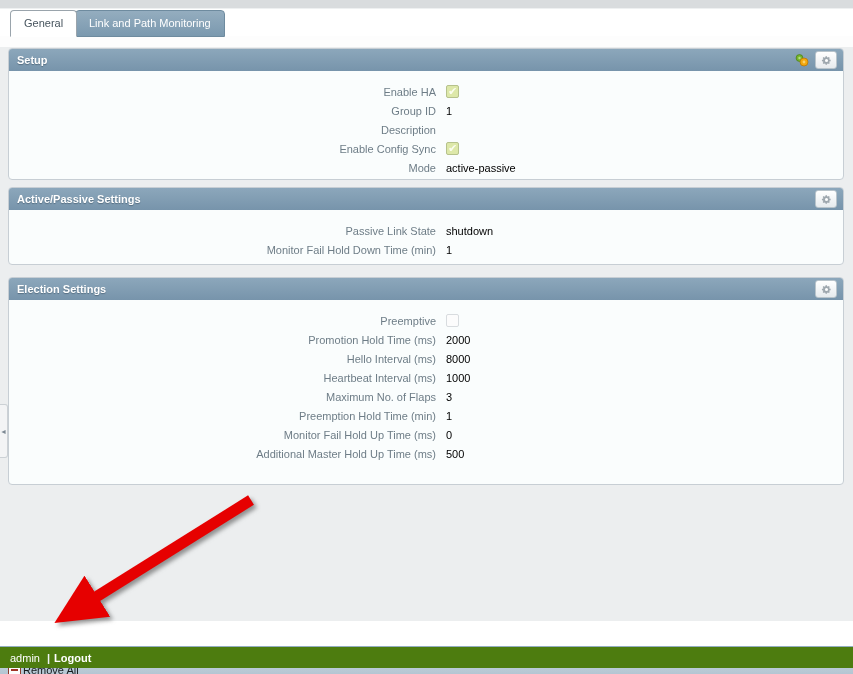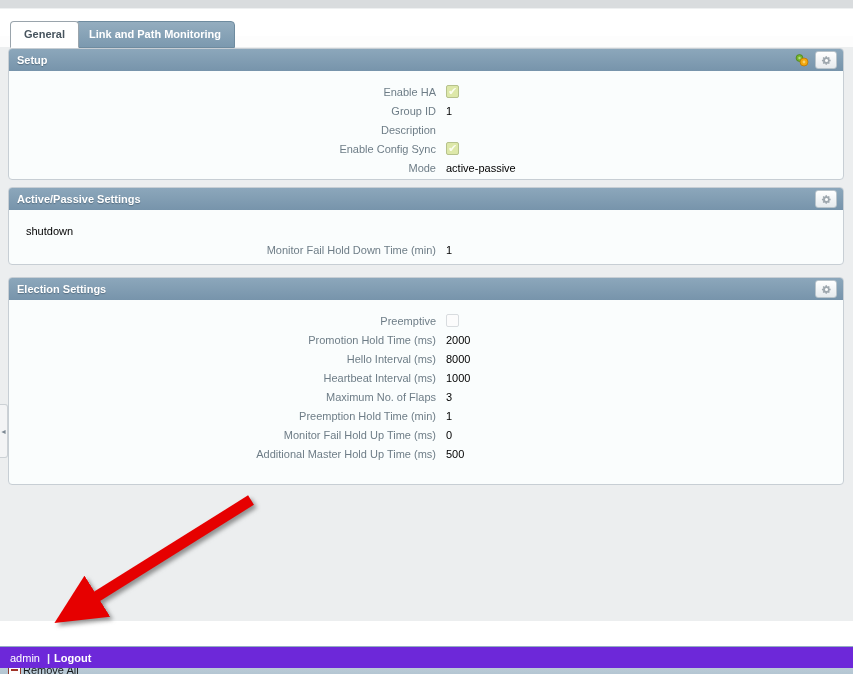--- a/index.html
+++ b/index.html
@@ -1,20 +1,20 @@
 <!DOCTYPE html>
 <html><head>
 <meta charset="utf-8">
 <style>
   html,body{margin:0;padding:0;background:#fff;}
   .screen{position:relative;width:853px;height:674px;overflow:hidden;
     font-family:"Liberation Sans","DejaVu Sans",sans-serif;font-size:11px;background:#fff;}
   .top-strip{position:absolute;left:0;top:0;width:853px;height:8px;background:#d9dcde;border-bottom:1px solid #eef0f1;}
   .tab-row{position:absolute;left:0;top:9px;width:853px;height:27px;background:#fff;}
-  .tab{position:absolute;top:12px;height:25px;line-height:25px;padding:0 13px;font-weight:bold;
+  .tab{position:absolute;top:1px;height:25px;line-height:25px;padding:0 13px;font-weight:normal;
     border-radius:4px 4px 0 0;cursor:pointer;white-space:nowrap;}
   .tab.active{background:#fff;border:1px solid #9aa4ac;border-bottom:1px solid #fff;color:#47545e;z-index:2;}
   .tab.inactive{background:linear-gradient(#94adbf,#7b99af);border:1px solid #6e8b9f;color:#fff;z-index:1;}
   .content{position:absolute;left:0;top:36px;width:853px;height:585px;background:#eceeef;}
   .content .white-strip{position:absolute;left:0;top:0;width:853px;height:11px;background:#fdfdfd;}
   .panel{position:absolute;left:8px;width:836px;background:#fafdfd;border:1px solid #c7ced4;border-radius:4px;
     box-sizing:border-box;overflow:hidden;}
   .panel-header{height:22px;background:linear-gradient(#8ca7bb,#7794ab);display:flex;align-items:center;
     padding:0 6px 0 8px;color:#fff;font-weight:bold;}
   .panel-title{flex:0 0 auto;text-shadow:0 1px 1px rgba(40,60,75,.45);}
@@ -35,21 +35,21 @@
     border:1px solid #ccd1d5;border-left:none;border-radius:0 3px 3px 0;display:flex;align-items:center;
     justify-content:center;cursor:pointer;}
   .collapse-handle .arr{font-size:7px;color:#7c8893;line-height:1;}
   .removeall-bar{position:absolute;left:0;top:621px;width:853px;height:25px;box-sizing:border-box;
     border-top:1px solid #596369;background:linear-gradient(#c5d3dd,#abbfcd);display:flex;align-items:center;
     padding-left:8px;margin-top:36px;}
   .minus-btn{width:13px;height:13px;background:#fdfdfd;border:1px solid #8f3a2c;border-radius:3px;
     box-sizing:border-box;display:flex;align-items:center;justify-content:center;cursor:pointer;flex:0 0 auto;}
   .minus-btn i{display:block;width:7px;height:2px;background:#a03327;}
   .removeall-label{margin-left:2px;color:#14181b;cursor:pointer;}
-  .admin-bar{position:absolute;left:0;top:646px;width:853px;height:22px;background:#6d28d9;
+  .admin-bar{position:absolute;left:0;top:646px;width:853px;height:22px;background:#4d7c0f;
     border-top:1px solid #93aec1;display:flex;align-items:center;padding-left:10px;box-sizing:border-box;color:#fff;}
   .admin-bar .user{color:#fff;}
   .admin-bar .sep{margin:0 4px 0 7px;color:#eef3f6;font-weight:bold;}
   .admin-bar .logout{color:#fff;cursor:pointer;text-decoration:none;font-weight:bold;}
   .arrow-svg{position:absolute;left:0;top:0;width:853px;height:674px;pointer-events:none;
     filter:drop-shadow(3px 3px 2px rgba(70,70,70,.55));z-index:5;}
 </style>
 </head>
 <body>
 
@@ -118,20 +118,21 @@
               <span class="icon-btn">
                 <svg width="11" height="11" viewBox="0 0 24 24">
                   <path fill="#9fa8af" d="M12 15.5A3.5 3.5 0 1 1 12 8.5a3.5 3.5 0 0 1 0 7zm9-2v-3l-2.6-.5a6.9 6.9 0 0 0-.65-1.54l1.5-2.16-2.12-2.12-2.16 1.5c-.48-.28-1-.5-1.54-.65L13 2.5h-3l-.5 2.63c-.55.15-1.06.37-1.54.65L5.8 4.28 3.68 6.4l1.5 2.16c-.28.48-.5 1-.65 1.54L2 10.5v3l2.53.5c.15.55.37 1.06.65 1.54l-1.5 2.16 2.12 2.12 2.16-1.5c.48.28 1 .5 1.54.65l.5 2.53h3l.5-2.53c.55-.15 1.06-.37 1.54-.65l2.16 1.5 2.12-2.12-1.5-2.16c.28-.48.5-1 .65-1.54l2.53-.5z"></path>
                   <circle cx="12" cy="12" r="2" fill="#fff"></circle>
                 </svg>
               </span>
             </span>
           </div>
           <div class="panel-body">
             <div class="row">
+              <div class="lbl">Passive Link State</div>
               <div class="val">shutdown</div>
             </div>
             <div class="row">
               <div class="lbl">Monitor Fail Hold Down Time (min)</div>
               <div class="val">1</div>
             </div>
           </div>
         </div>
         <div class="panel" style="top: 241px; height: 208px;">
           <div class="panel-header">

